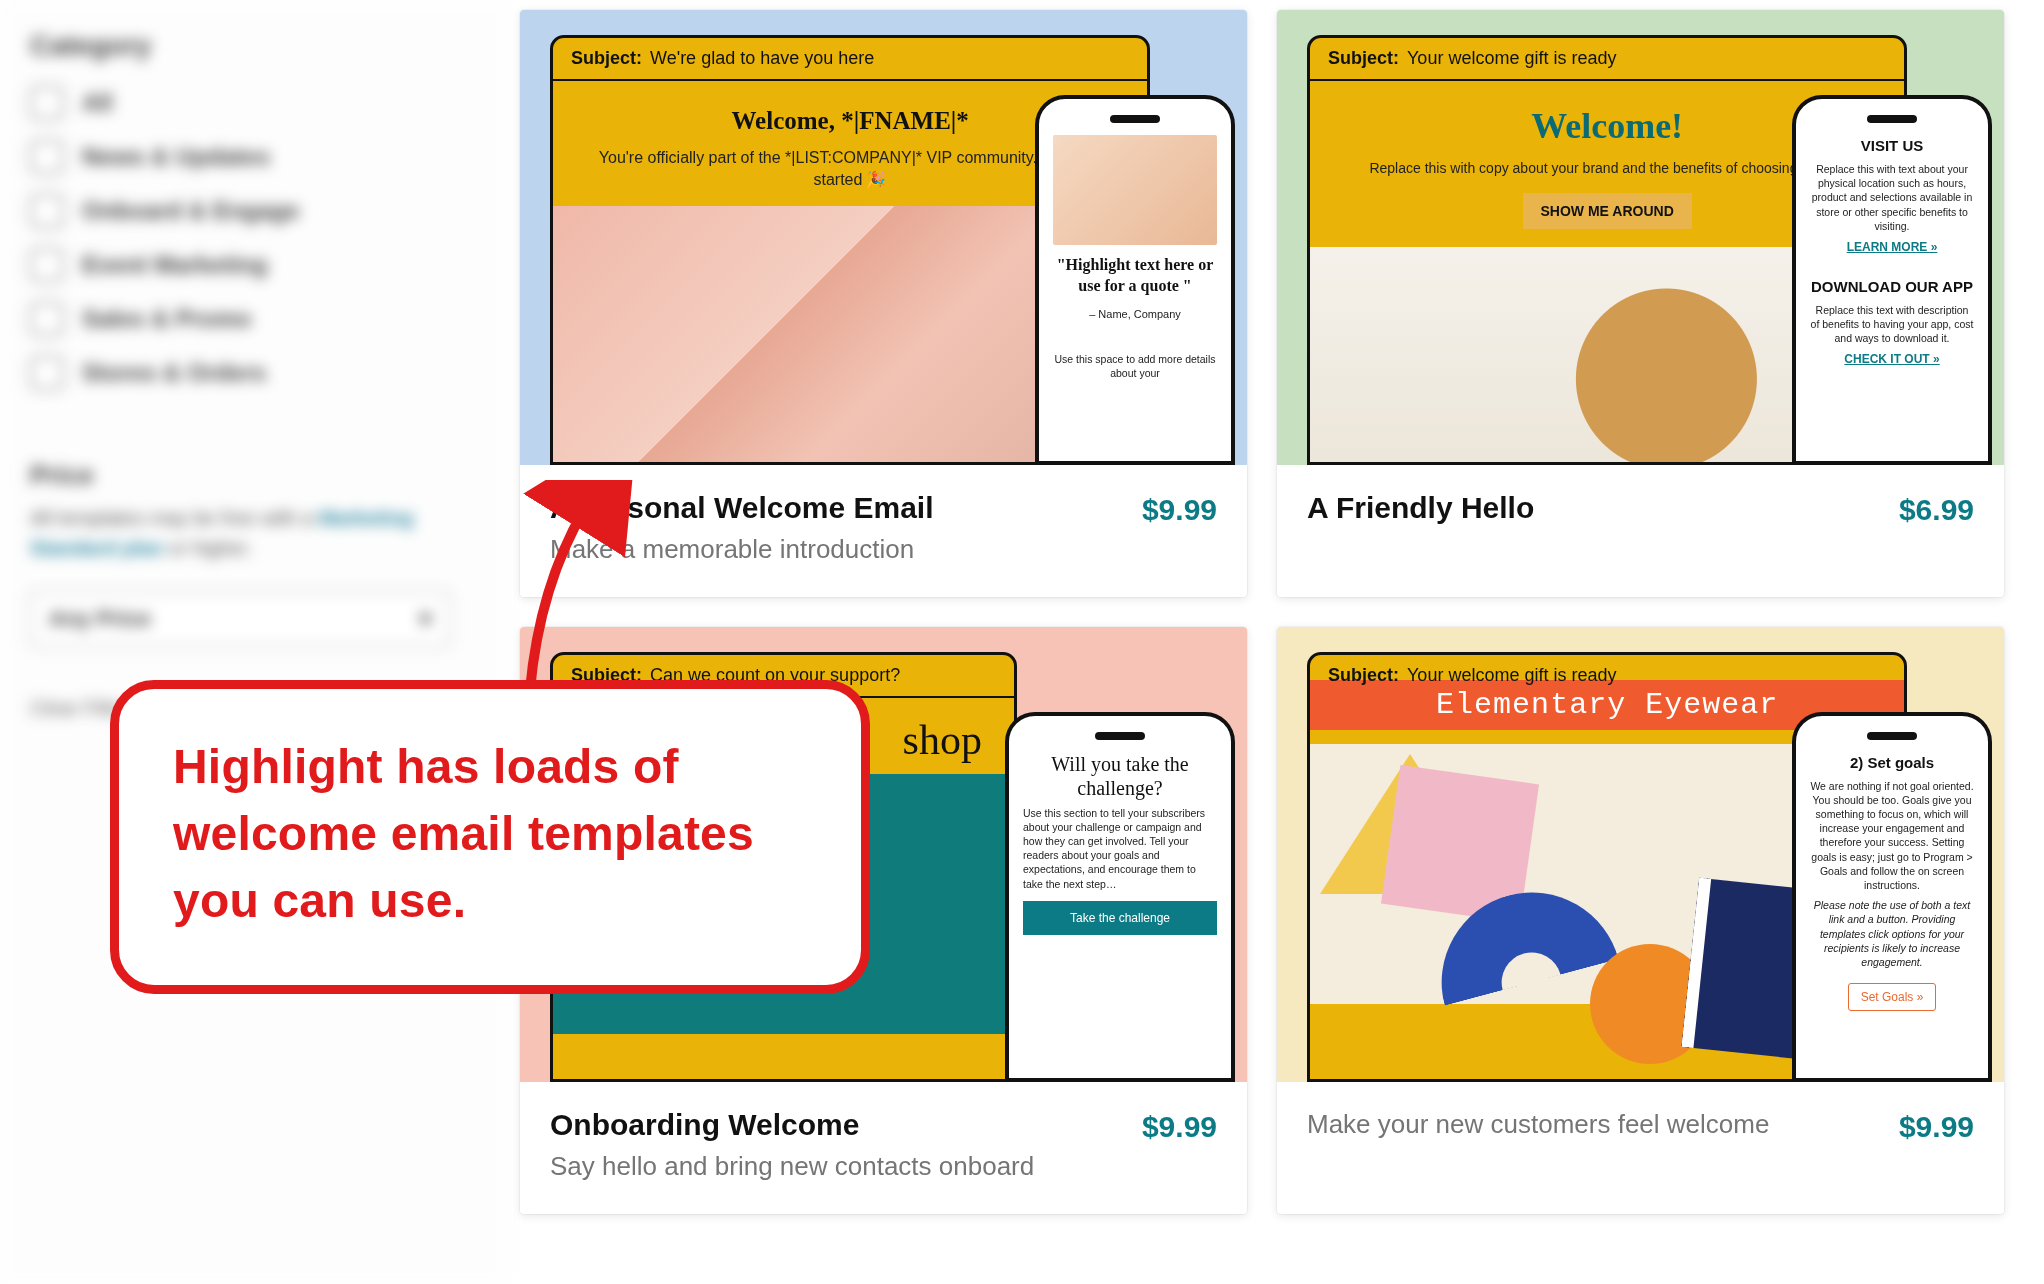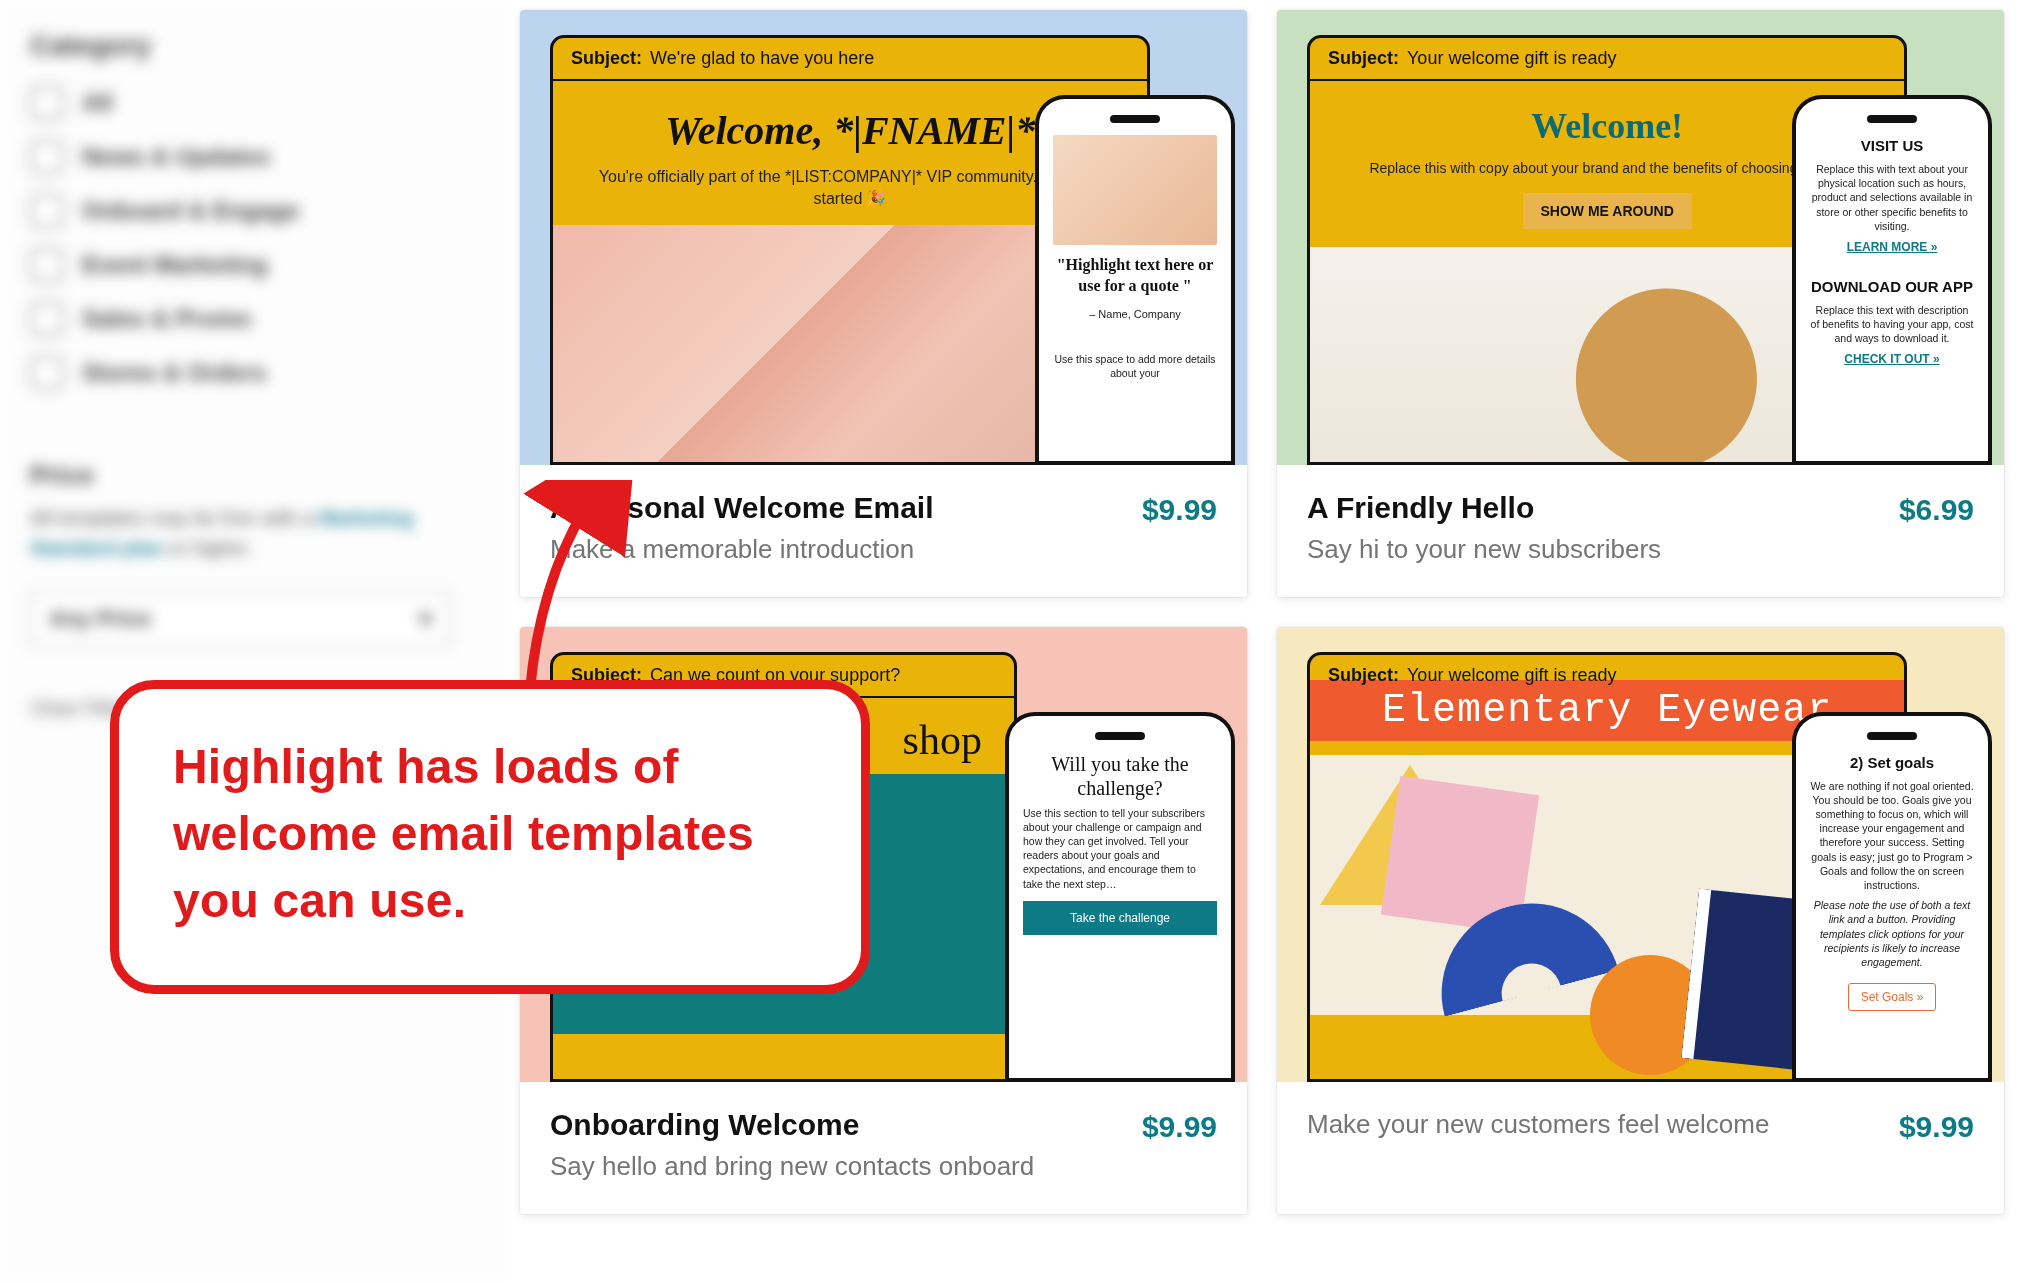--- a/index.html
+++ b/index.html
@@ -102,26 +102,26 @@
   }
   .subjectbar {
     border-bottom: 2px solid #111;
     padding: 10px 18px;
     font-size: 18px;
     color:#111;
     display:flex; gap:8px;
   }
   .subjectbar b { font-weight:700; }
   .ef-body { padding: 18px 22px; text-align:center; }
-  .ef-body .title1 { font-size:40px; font-weight:800; color:#111; margin:8px 0 12px 0; font-family: Georgia, serif; font-style: italic;}
+  .ef-body .title1 { font-size:25px; font-weight:800; color:#111; margin:8px 0 12px 0; font-family: Georgia, serif;}
   .ef-body .sub1 { font-size:16px; color:#222; line-height:1.4; }
   .ef-body .title2 { font-size:36px; font-weight:600; color:#0c6a72; margin:6px 0 12px 0; font-family: Georgia, serif;}
   .ef-body .sub2 { font-size:14px; color:#222; line-height:1.4; margin-bottom:14px;}
   .ef-body .btn-y { display:inline-block; background:#e9b44c; color:#111; font-weight:700; font-size:14px; padding:10px 18px;}
-  .ef-body .banner-orange { background:#ef5a2f; color:#fff; font-family: "Courier New", monospace; font-size:40px; padding:8px 10px; margin:-18px -22px 14px -22px; letter-spacing:1px;}
+  .ef-body .banner-orange { background:#ef5a2f; color:#fff; font-family: "Courier New", monospace; font-size:30px; padding:8px 10px; margin:-18px -22px 14px -22px; letter-spacing:1px;}
   .ef-body .shop-title { font-family: Georgia, serif; font-size:42px; color:#111; text-align:right; padding-right:10px;}
   .imgarea1 {
     margin: 14px -22px 0 -22px;
     height: 260px;
     background: linear-gradient(135deg,#f0b8a8 0%, #f4cfc2 40%, #e7a894 40%, #f2c3b4 60%, #dfae9f 100%);
     position:relative;
   }
   .imgarea2 {
     margin: 0 -22px 0 -22px;
     height: 220px;
@@ -316,21 +316,20 @@
           <div class="ptiny ptxt">Replace this with text about your physical location such as hours, product and selections available in store or other specific benefits to visiting.</div>
           <div class="ptxt plink">LEARN MORE »</div>
           <div class="ptxt pt-h" style="margin-top:20px">DOWNLOAD OUR APP</div>
           <div class="ptiny ptxt">Replace this text with description of benefits to having your app, cost and ways to download it.</div>
           <div class="ptxt plink">CHECK IT OUT »</div>
         </div>
       </div>
       <div class="meta">
         <div class="left">
           <div class="title">A Friendly Hello</div>
-          <div class="desc">Say hi to your new subscribers</div>
         </div>
         <div class="price">$6.99</div>
       </div>
     </div>
 
     <div class="card card3">
       <div class="preview bg-pink">
         <div class="emailframe">
           <div class="subjectbar">
             <b>Subject:</b>

